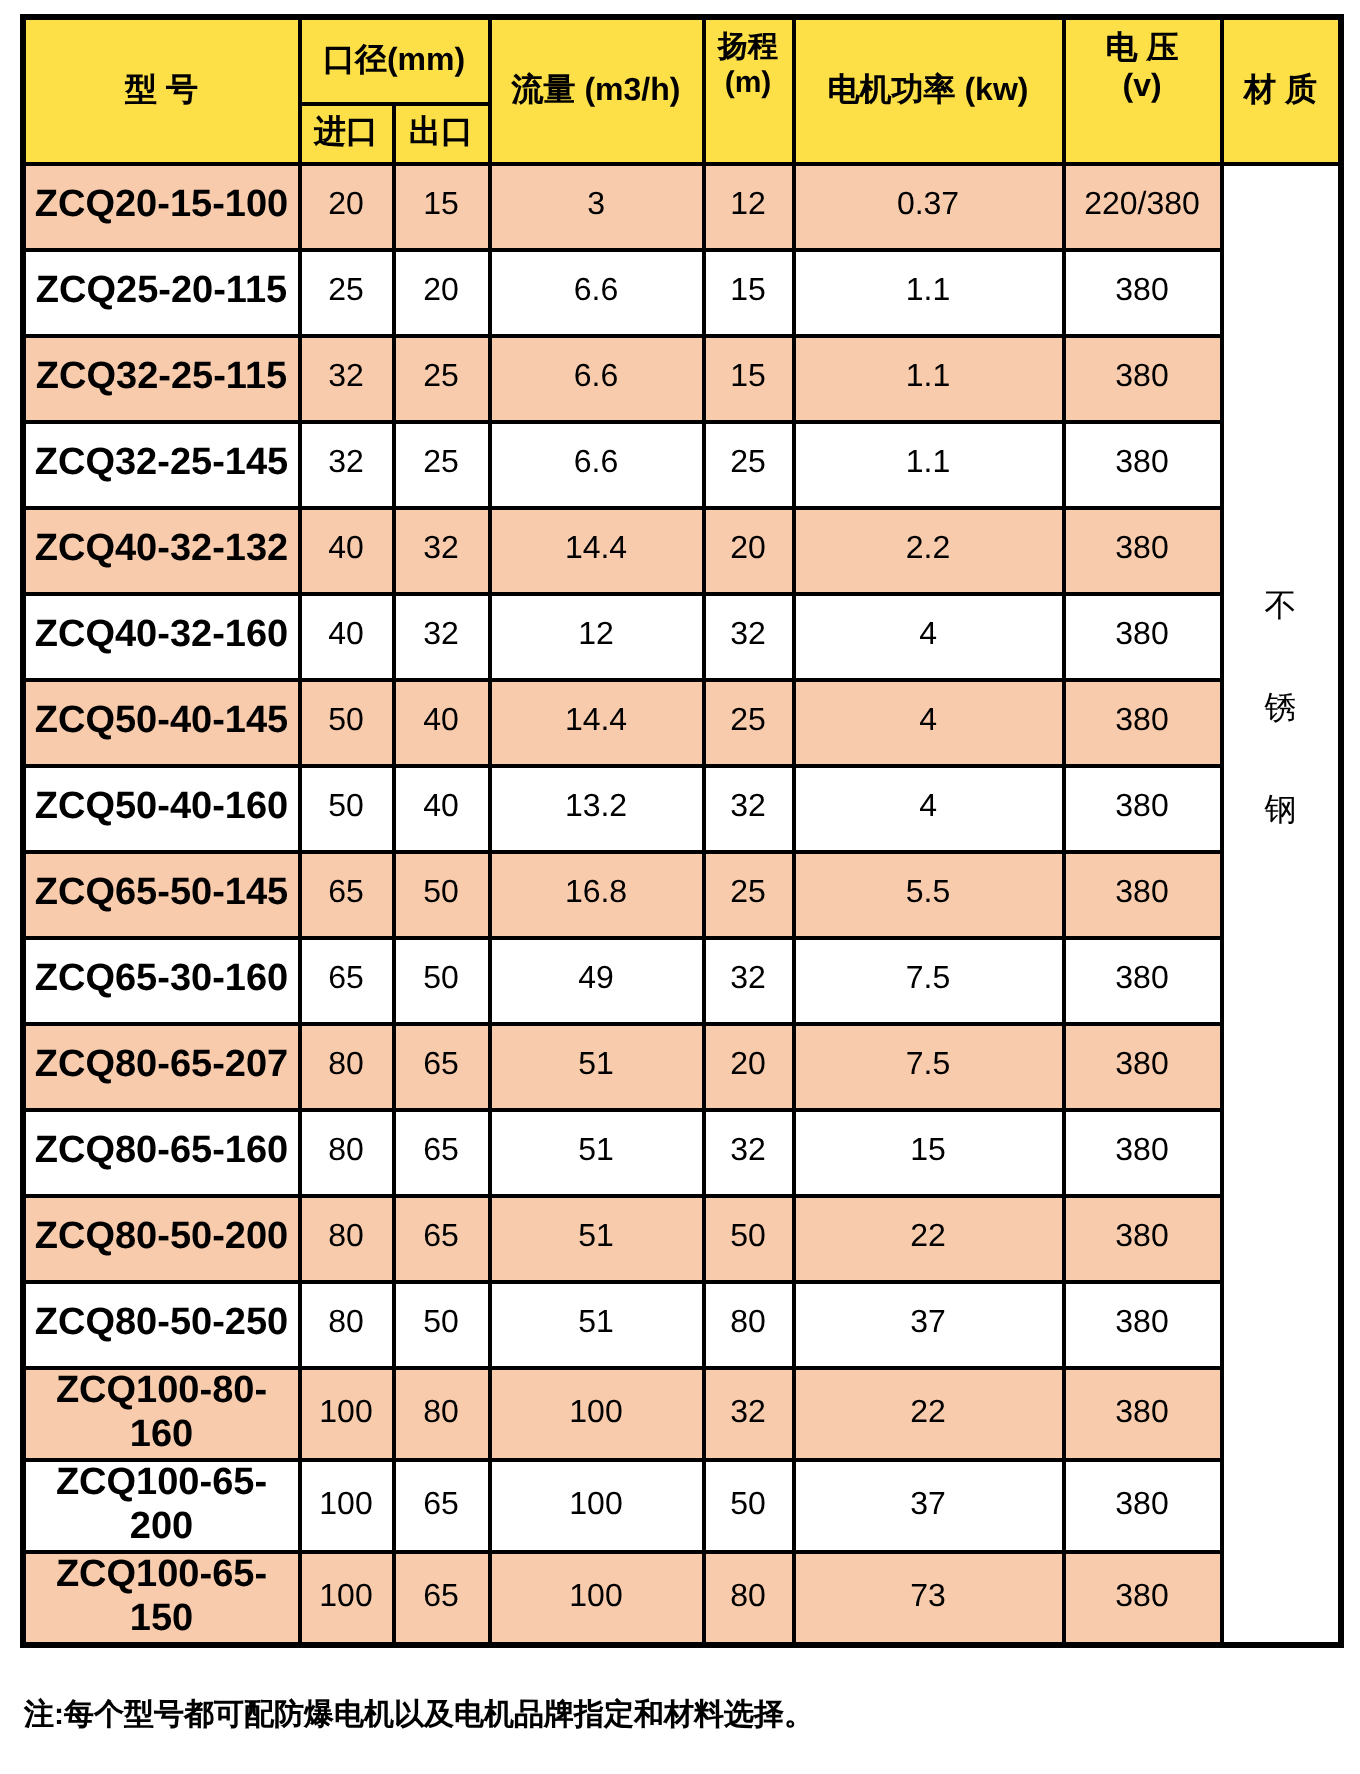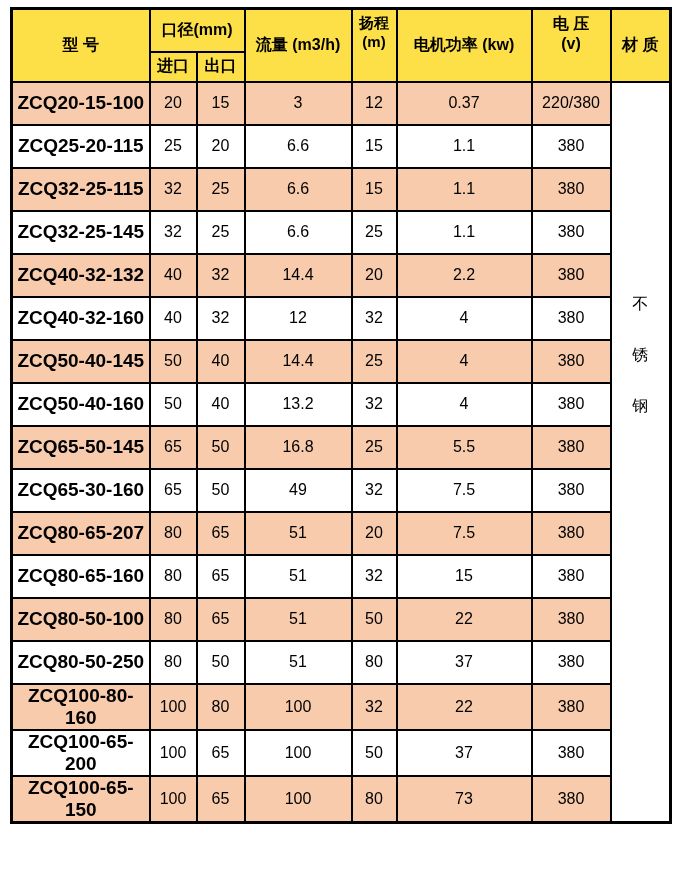--- a/index.html
+++ b/index.html
@@ -218,21 +218,21 @@
     <td class="model">ZCQ80-65-160</td>
     <td>80</td>
     <td>65</td>
     <td>51</td>
     <td>32</td>
     <td>15</td>
     <td>380</td>
   </tr>
 
   <tr class="stripe">
-    <td class="model">ZCQ80-50-100</td>
+    <td class="model">ZCQ80-50-200</td>
     <td>80</td>
     <td>65</td>
     <td>51</td>
     <td>50</td>
     <td>22</td>
     <td>380</td>
   </tr>
 
   <tr class="plain">
     <td class="model">ZCQ80-50-250</td>
@@ -269,13 +269,14 @@
     <td>100</td>
     <td>65</td>
     <td>100</td>
     <td>80</td>
     <td>73</td>
     <td>380</td>
   </tr>
 </tbody>
   </table>
 
+  <p class="note">注:每个型号都可配防爆电机以及电机品牌指定和材料选择。</p>
 </div>
 
 </body></html>

